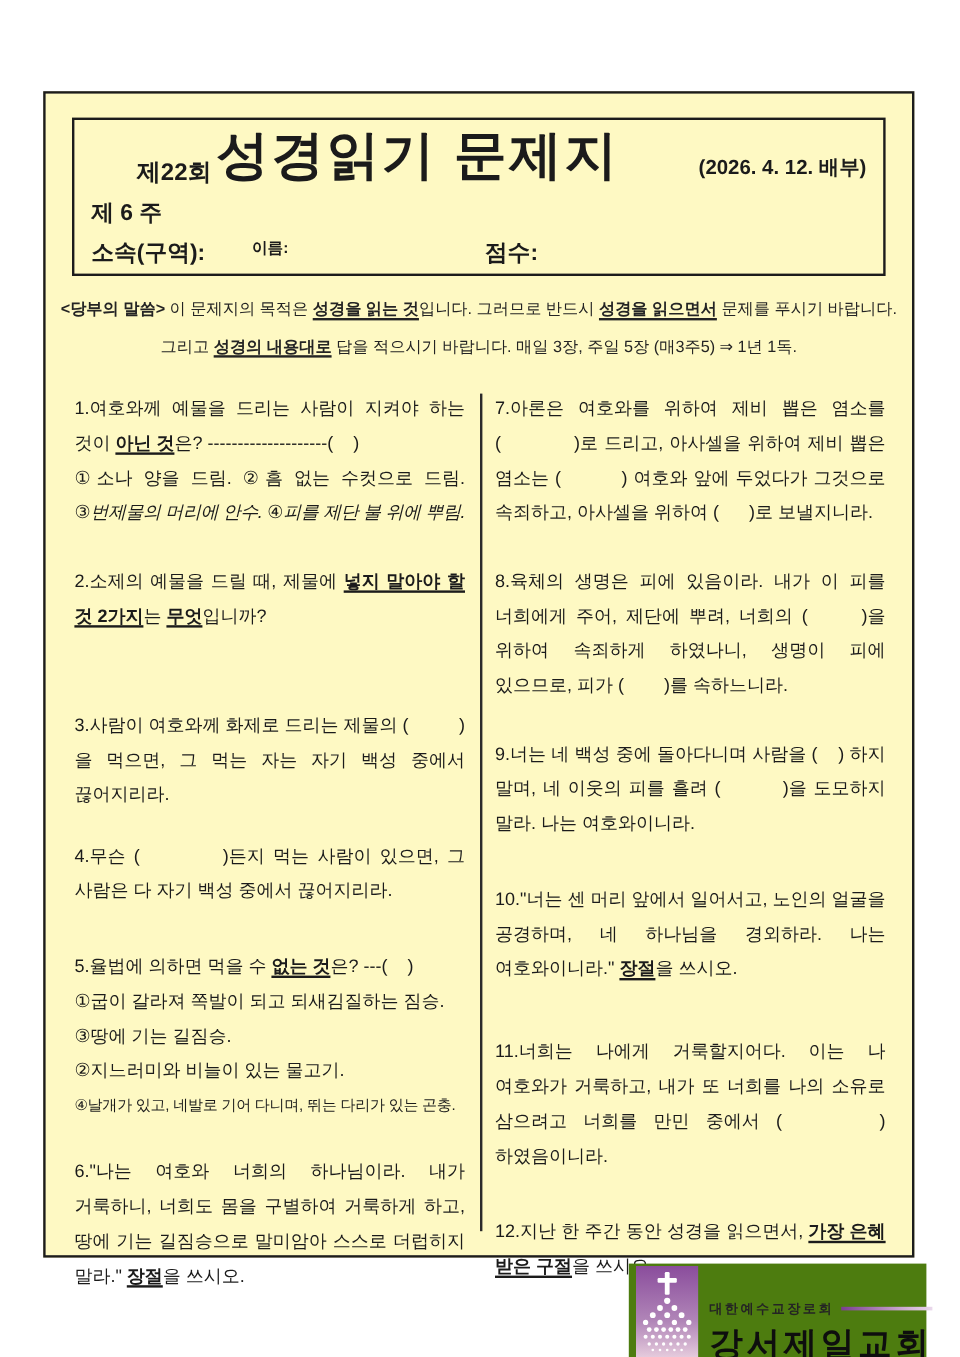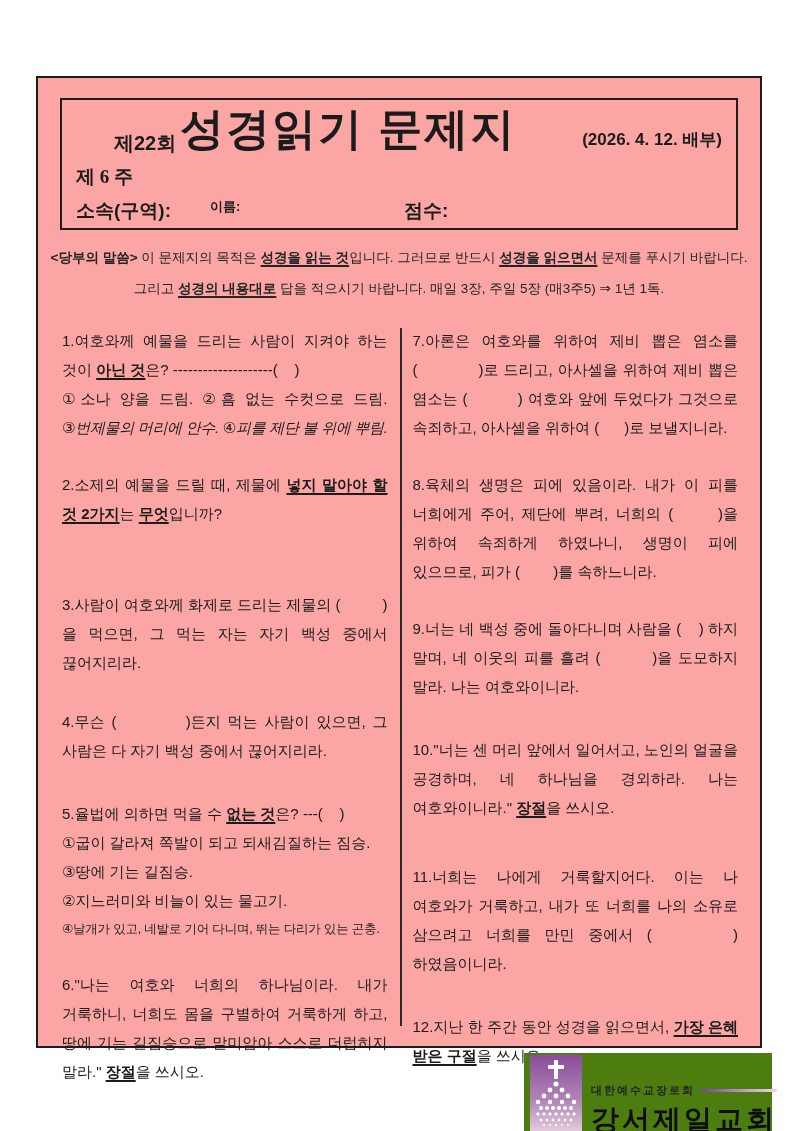--- a/index.html
+++ b/index.html
@@ -3,31 +3,31 @@
 <meta charset="utf-8">
 <style>
   html,body{margin:0;padding:0;}
   body{
     width:800px;height:1131px;background:#ffffff;position:relative;
     font-family:"Liberation Sans","DejaVu Sans",sans-serif;color:#1b1b1b;
     overflow:hidden;
   }
   .outer{
     position:absolute;left:36px;top:76px;width:726px;height:972px;
-    border:2px solid #1c1c1c;box-sizing:border-box;background:#fca5a5;
+    border:2px solid #1c1c1c;box-sizing:border-box;background:#fef9c3;
   }
   
   .header-box{
     margin:20px 22px 0 22px;border:2px solid #1c1c1c;height:132px;
     position:relative;box-sizing:border-box;
   }
   .round{position:absolute;left:52px;top:30px;font-size:20px;font-weight:800;}
   .main-title{position:absolute;left:118px;top:0px;font-size:44px;font-weight:900;letter-spacing:2px;}
   .dist-date{position:absolute;right:14px;top:28px;font-size:17px;font-weight:800;}
-  .week{position:absolute;left:14px;top:64px;font-size:19px;font-weight:800;font-family:Liberation Serif, serif;}
+  .week{position:absolute;left:14px;top:64px;font-size:19px;font-weight:800;}
   .range{position:absolute;left:342px;top:64px;font-size:19px;font-weight:800;}
   .aff{position:absolute;left:14px;top:98px;font-size:19px;font-weight:800;}
   .nm{position:absolute;left:148px;top:98px;font-size:13px;font-weight:800;}
   .sc{position:absolute;left:342px;top:98px;font-size:19px;font-weight:800;}
   
   .notice{margin-top:14px;text-align:center;font-size:13.5px;line-height:27px;color:#242424;}
   .notice p{margin:4px;}
   
   .cols{display:flex;margin:24px 22px 0 24px;align-items:flex-start;}
   .col{width:333px;}
@@ -76,21 +76,21 @@
 
     <div class="col">
       <div class="q" style="margin-bottom:28px">
         <p><span>1.여호와께 예물을 드리는 사람이 지켜야 하는 것이 </span><span class="bu">아닌 것</span><span>은? </span><span class="nw">--------------------(&nbsp;&nbsp;&nbsp;&nbsp;)</span></p>
         <p class="just"><span>①소나 양을 드림. ②흠 없는 수컷으로 드림.</span></p>
         <p class="just cond"><span>③번제물의 머리에 안수. ④피를 제단 불 위에 뿌림.</span></p>
       </div>
       <div class="q" style="margin-bottom:62px">
         <p><span>2.소제의 예물을 드릴 때, 제물에 </span><span class="bu">넣지 말아야 할 것 2가지</span><span>는 </span><span class="bu">무엇</span><span>입니까?</span></p>
       </div>
-      <div class="q" style="margin-bottom:30px">
+      <div class="q" style="margin-bottom:22px">
         <p><span>3.사람이 여호와께 화제로 드리는 제물의 (&nbsp;&nbsp;&nbsp;&nbsp;&nbsp;&nbsp;&nbsp;&nbsp;&nbsp;&nbsp;)을 먹으면, 그 먹는 자는 자기 백성 중에서 끊어지리라.</span></p>
       </div>
       <div class="q" style="margin-bottom:34px">
         <p><span>4.무슨 (&nbsp;&nbsp;&nbsp;&nbsp;&nbsp;&nbsp;&nbsp;&nbsp;&nbsp;&nbsp;)든지 먹는 사람이 있으면, 그 사람은 다 자기 백성 중에서 끊어지리라.</span></p>
       </div>
       <div class="q" style="margin-bottom:26px">
         <p><span>5.율법에 의하면 먹을 수 </span><span class="bu">없는 것</span><span>은? </span><span class="nw">---(&nbsp;&nbsp;&nbsp;&nbsp;)</span></p>
         <p><span>①굽이 갈라져 쪽발이 되고 되새김질하는 짐승.</span></p>
         <p><span>③땅에 기는 길짐승.</span></p>
         <p><span>②지느러미와 비늘이 있는 물고기.</span></p>

